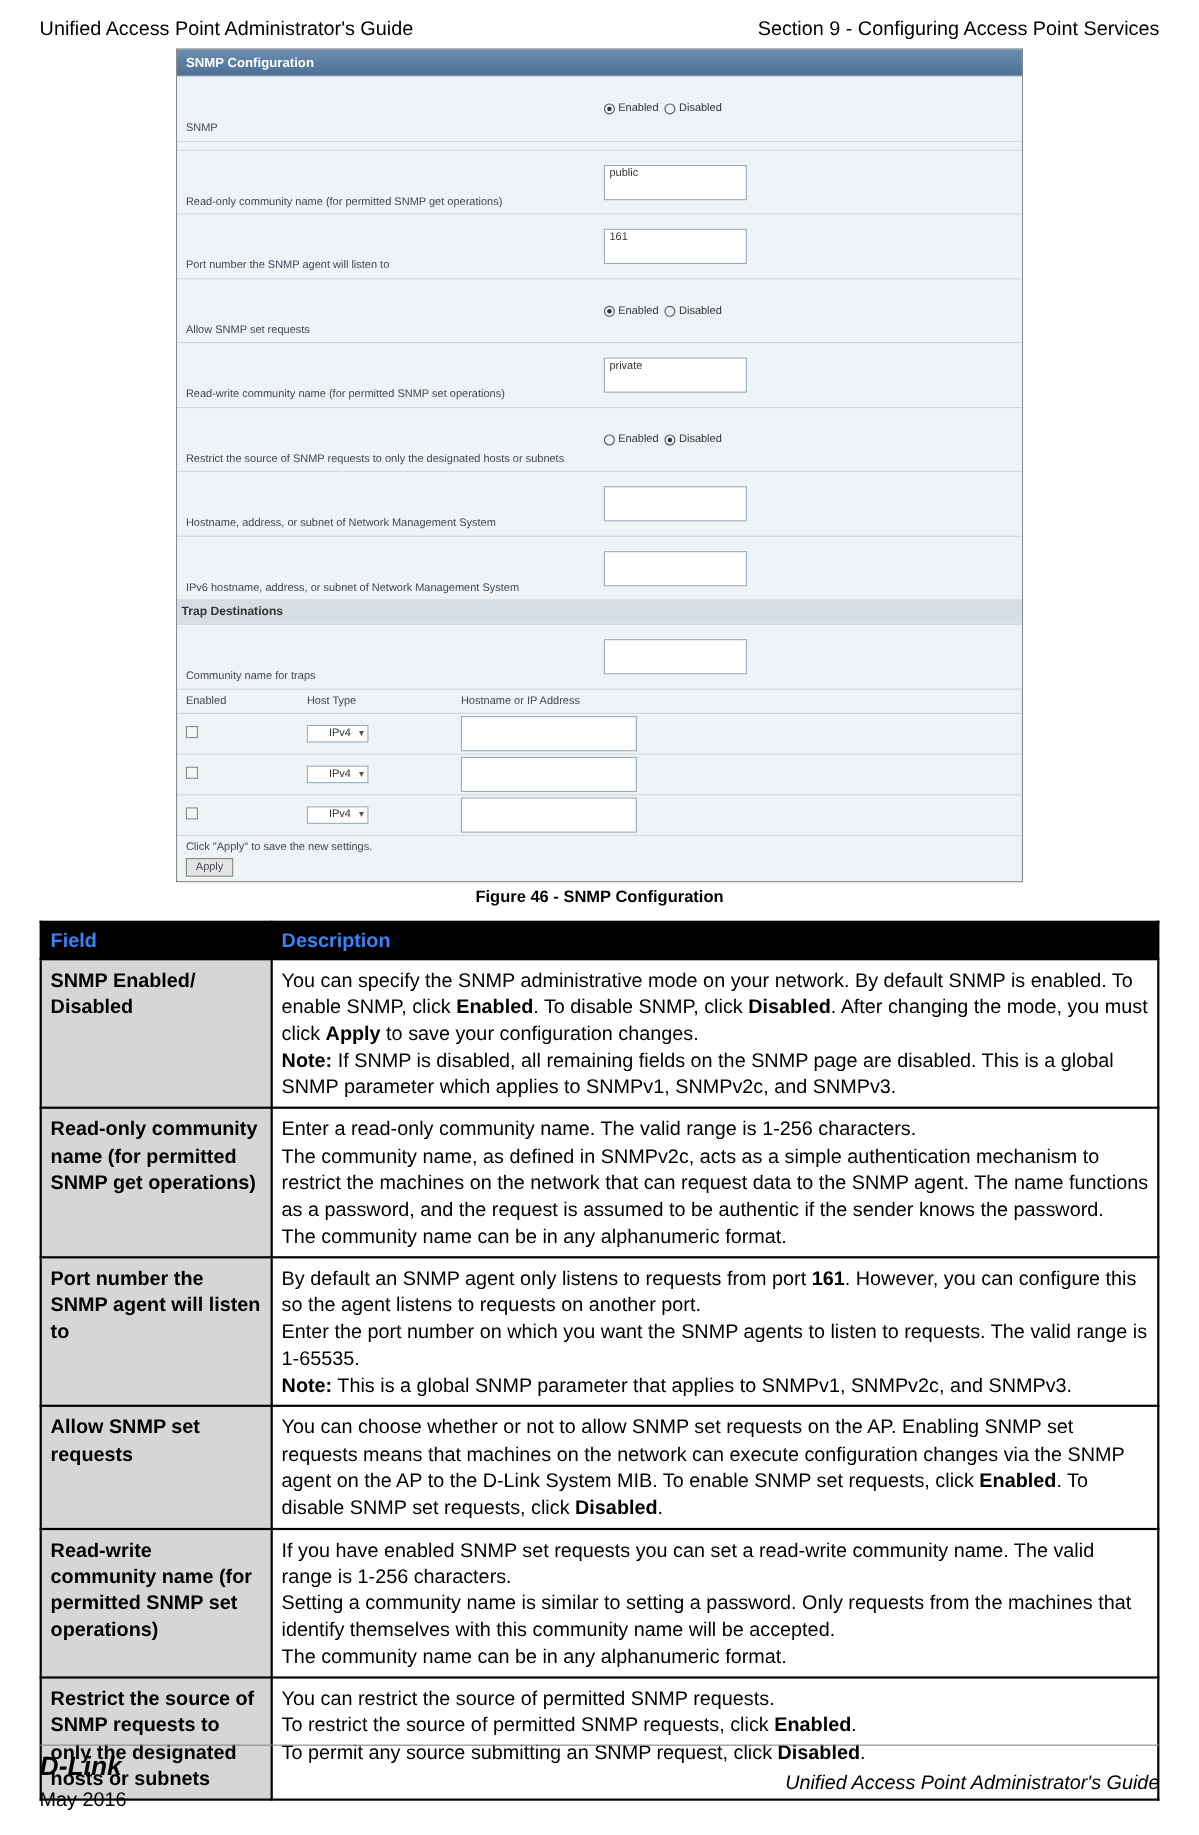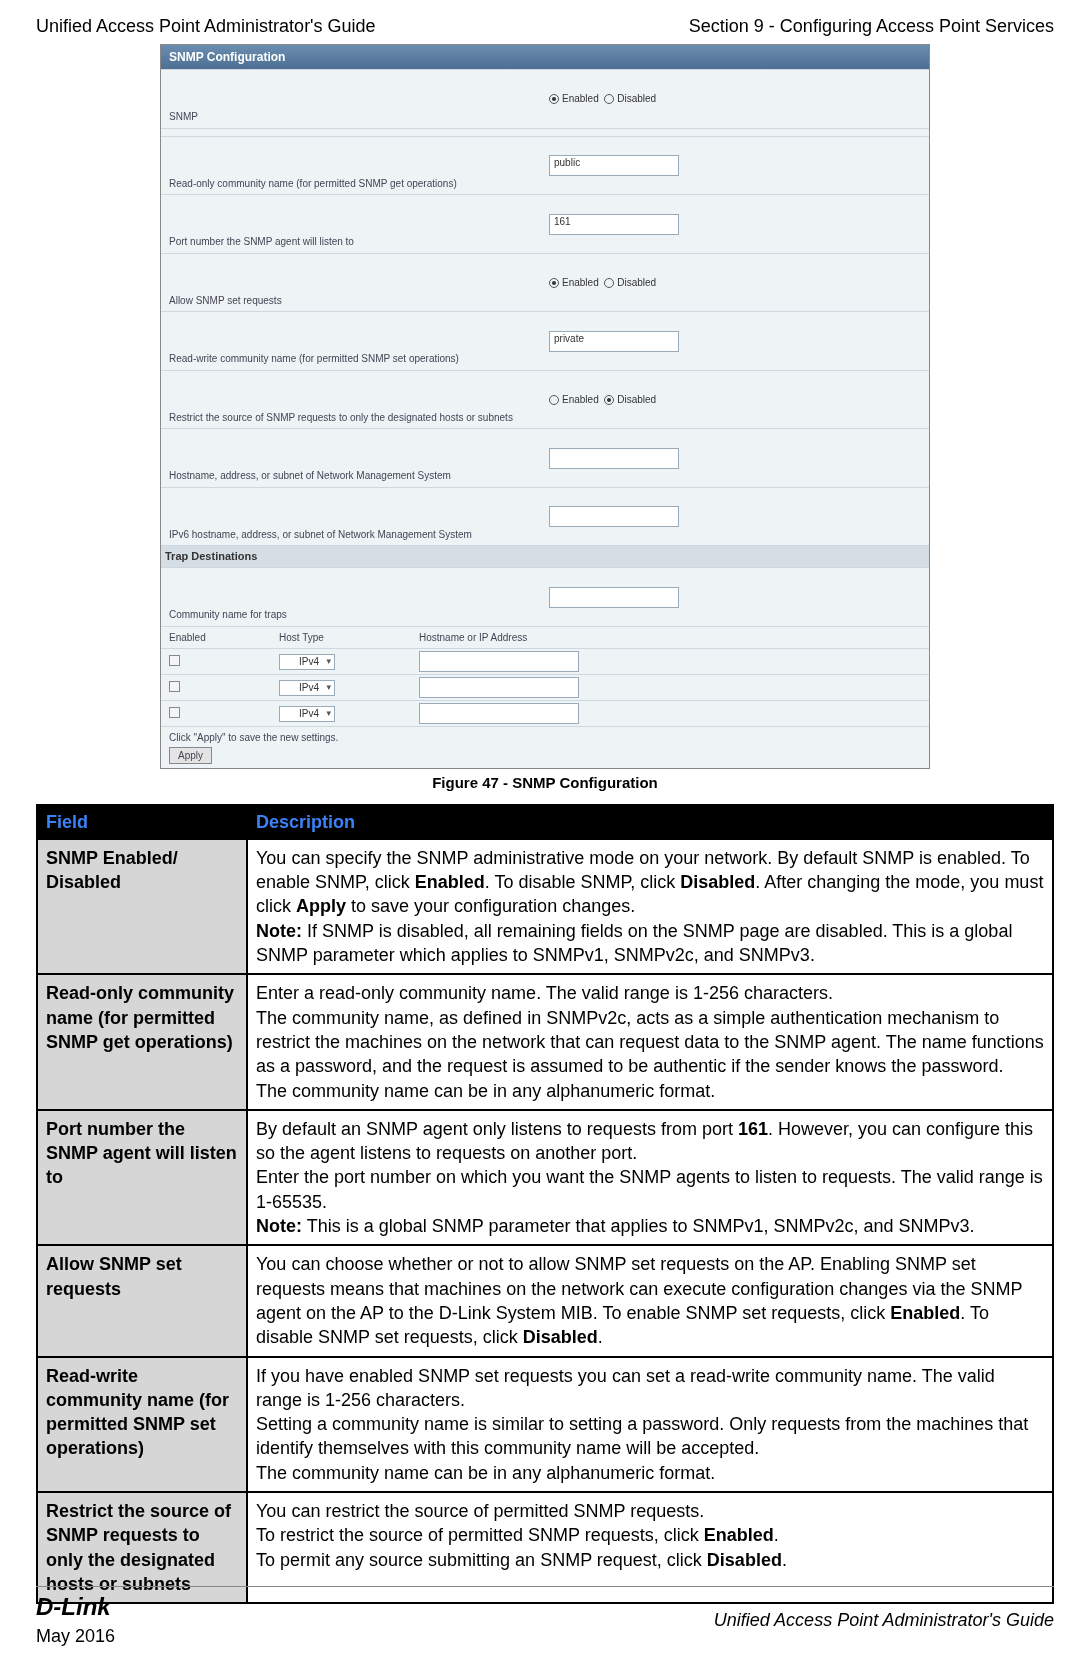--- a/index.html
+++ b/index.html
@@ -29,21 +29,21 @@
     padding:4px 8px;
   }
   .sc-row {
     display:flex; align-items:center;
     border-top:1px solid #cfd8de;
     padding:4px 8px; min-height:22px;
     background:#eef3f6;
   }
   .sc-row .label { width: 380px; color:#445;margin-top:36px; }
   .sc-input {
-    border:1px solid #9ab; background:#fff; height:21px;
+    border:1px solid #9ab; background:#fff; height:32px;
     width:130px; display:inline-block; font-size:10px; padding:0 4px;
   }
   .sc-radio { width:10px;height:10px;border:1px solid #555;border-radius:50%;display:inline-block;vertical-align:middle;margin-right:3px;position:relative;}
   .sc-radio.sel::after{content:"";position:absolute;inset:2px;background:#333;border-radius:50%;}
   .sc-sub { background:#d6dee5; font-weight:bold; font-size:11px; padding:3px 4px; border-top:1px solid #cfd8de;}
   .sc-trap-head { display:flex; padding:4px 8px; border-top:1px solid #cfd8de; font-size:10px; color:#445;}
   .sc-trap-head .c1{width:110px;} .sc-trap-head .c2{width:140px;}
   .sc-trap-row { display:flex; align-items:center; padding:2px 8px; border-top:1px solid #cfd8de;}
   .sc-chk { width:11px;height:11px;border:1px solid #888;background:#f5f5f5;display:inline-block;}
   .sc-select { border:1px solid #9ab;background:#fff;height:16px;width:56px;display:inline-block;font-size:10px;padding:0 19px;position:relative;}
@@ -149,21 +149,21 @@
     <span style="width:110px;"><span class="sc-chk"></span></span>
     <span style="width:140px;"><span class="sc-select">IPv4</span></span>
     <span class="sc-input" style="width:160px;"></span>
   </div>
   <div class="sc-foot">
     <div>Click "Apply" to save the new settings.</div>
     <span class="sc-btn">Apply</span>
   </div>
 </div>
 
-<div class="caption">Figure 47 - SNMP Configuration</div>
+<div class="caption">Figure 46 - SNMP Configuration</div>
 
 <table class="spec">
   <tbody>
       <tr>
     <th>Field</th>
     <th>Description</th>
   </tr>
   <tr>
     <td class="field" style="white-space:pre-line;">SNMP Enabled/
 Disabled</td>

